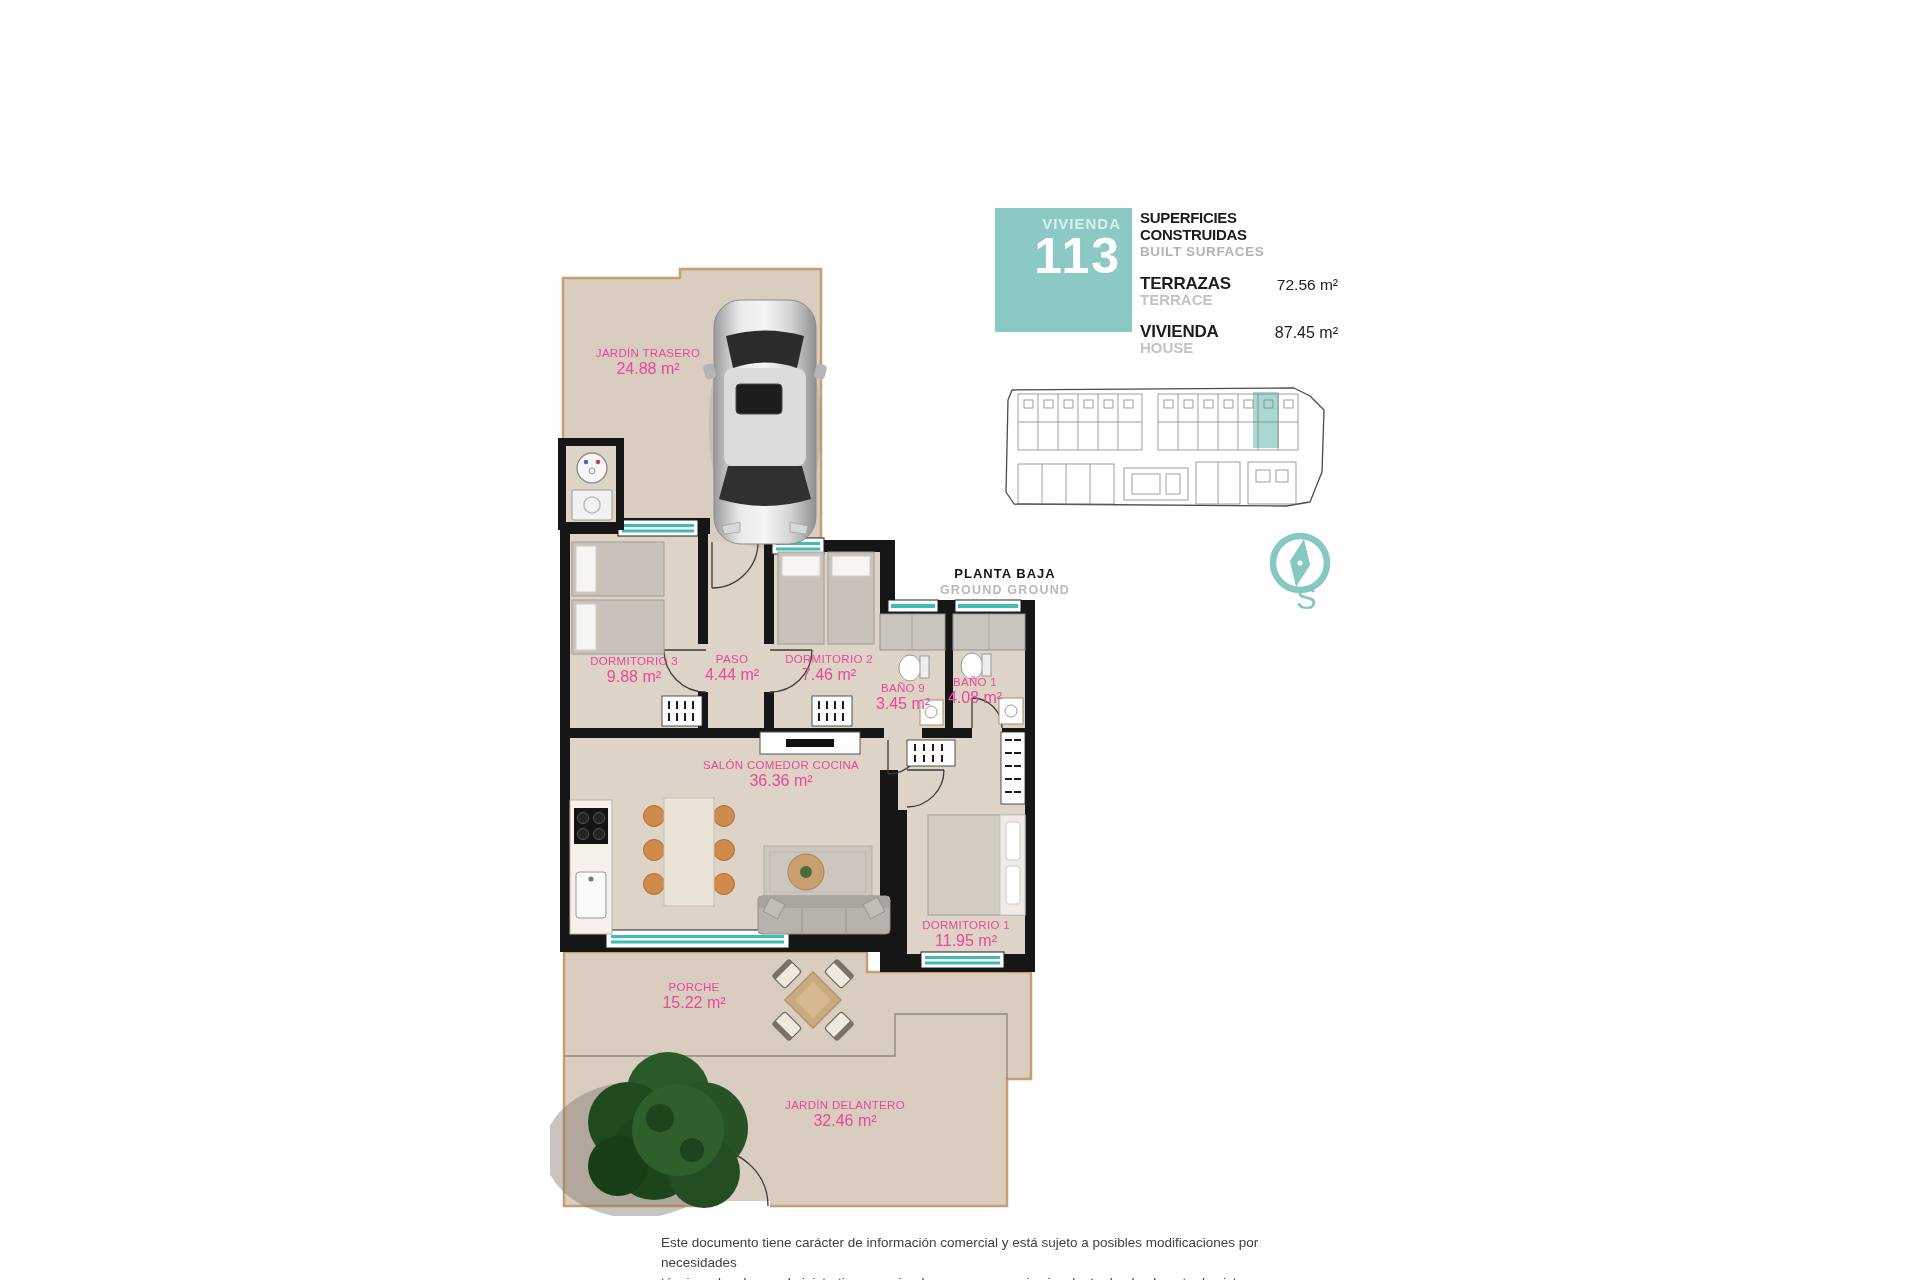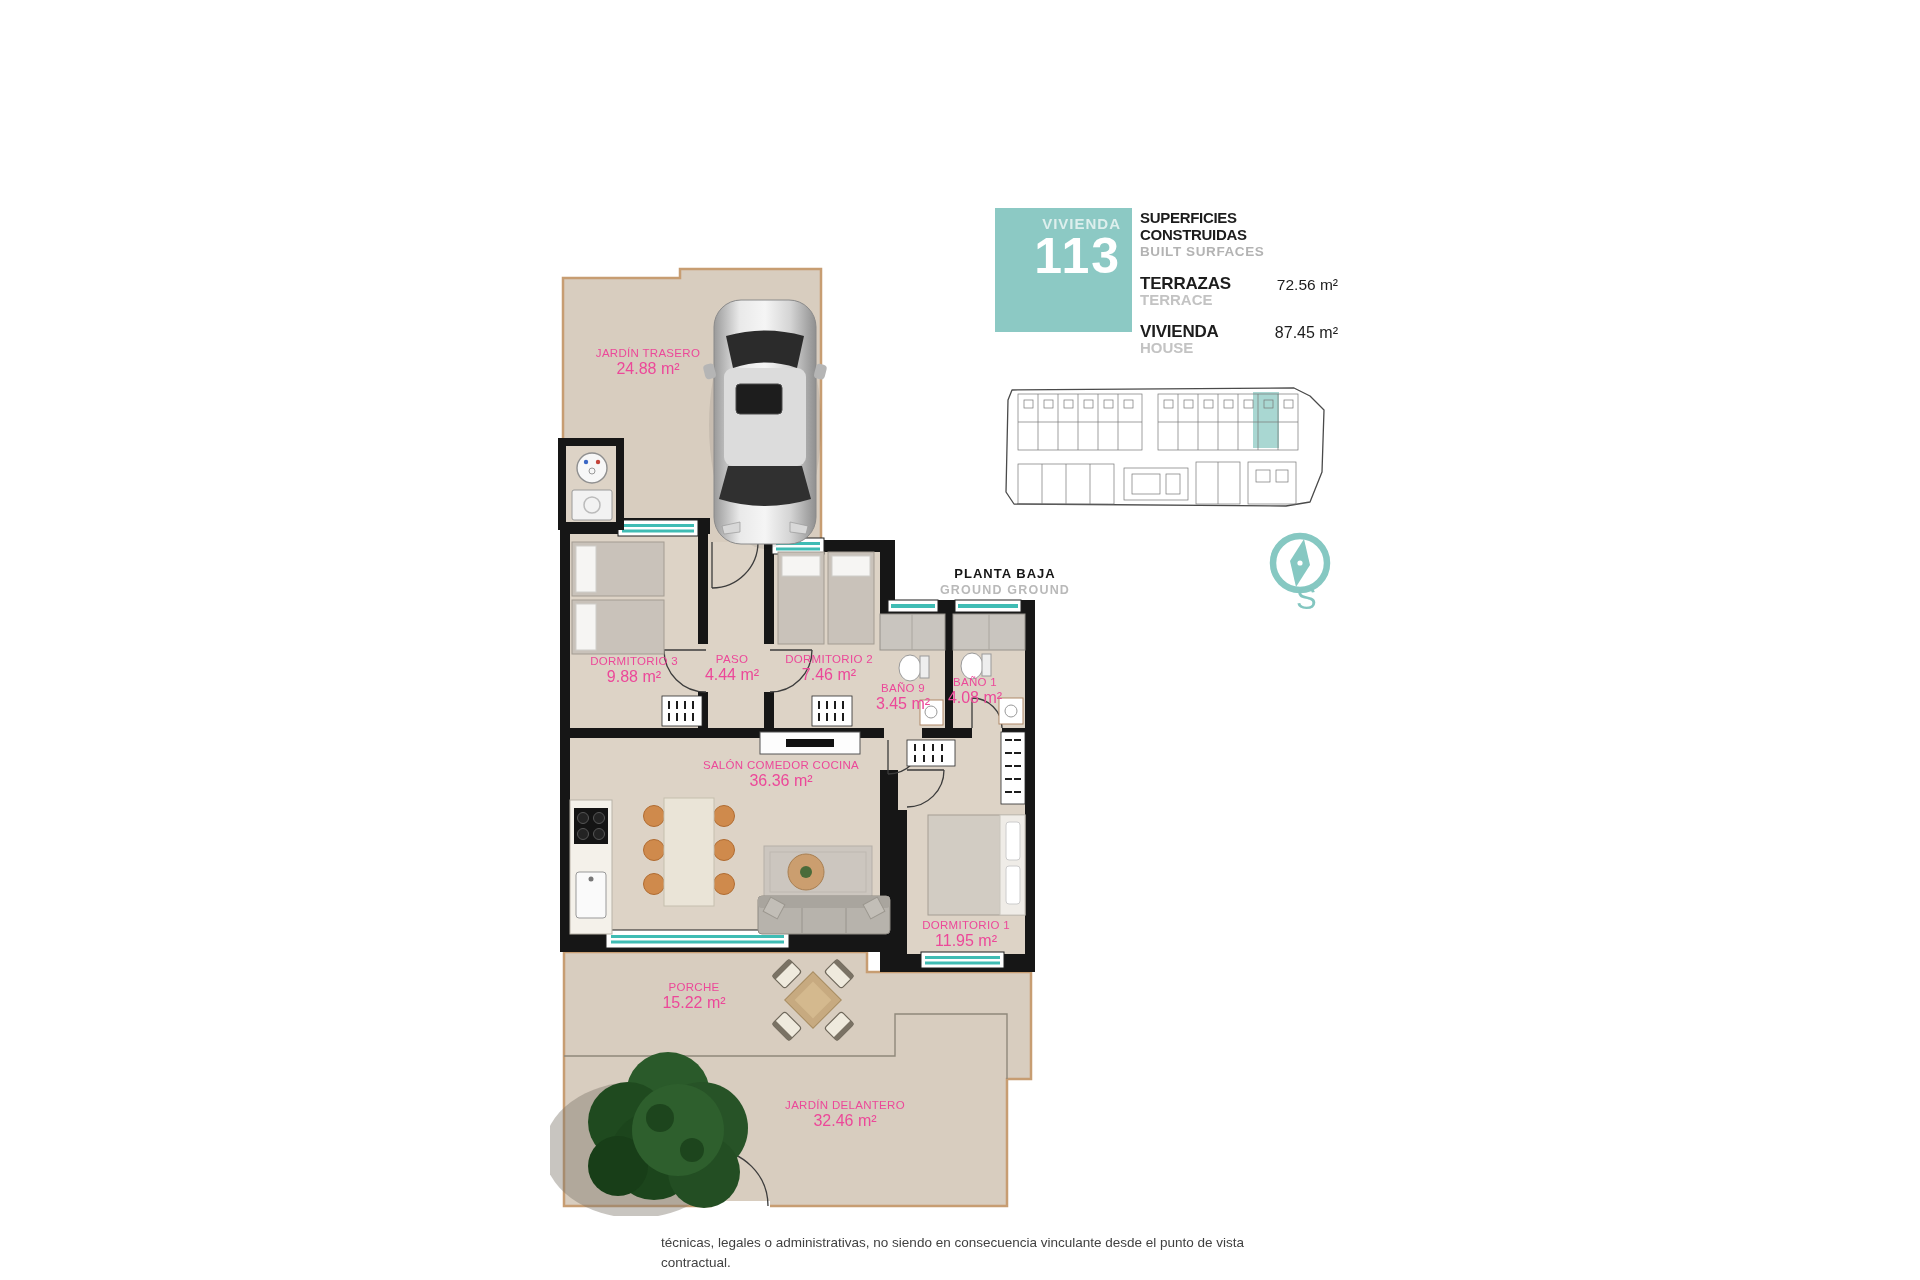--- a/index.html
+++ b/index.html
@@ -419,16 +419,17 @@
   </div>
 
   <svg class="abs" style="left:1262px;top:526px" width="76" height="78" viewBox="0 0 76 78">
     <circle cx="38" cy="37" r="27" fill="none" stroke="#86c8c2" stroke-width="6.5"></circle>
     <polygon points="42,13 48,39 34,61 28,35" fill="#86c8c2"></polygon>
     <circle cx="38" cy="37" r="2.6" fill="#ffffff"></circle>
   </svg>
   <div class="abs compass-s">S</div>
 
   <div class="abs disclaimer">
+    <span style="display:block">Este documento tiene carácter de información comercial y está sujeto a posibles modificaciones por necesidades</span>
     <span style="display:block">técnicas, legales o administrativas, no siendo en consecuencia vinculante desde el punto de vista contractual.</span>
   </div>
 
 </div>
 
 </body></html>

